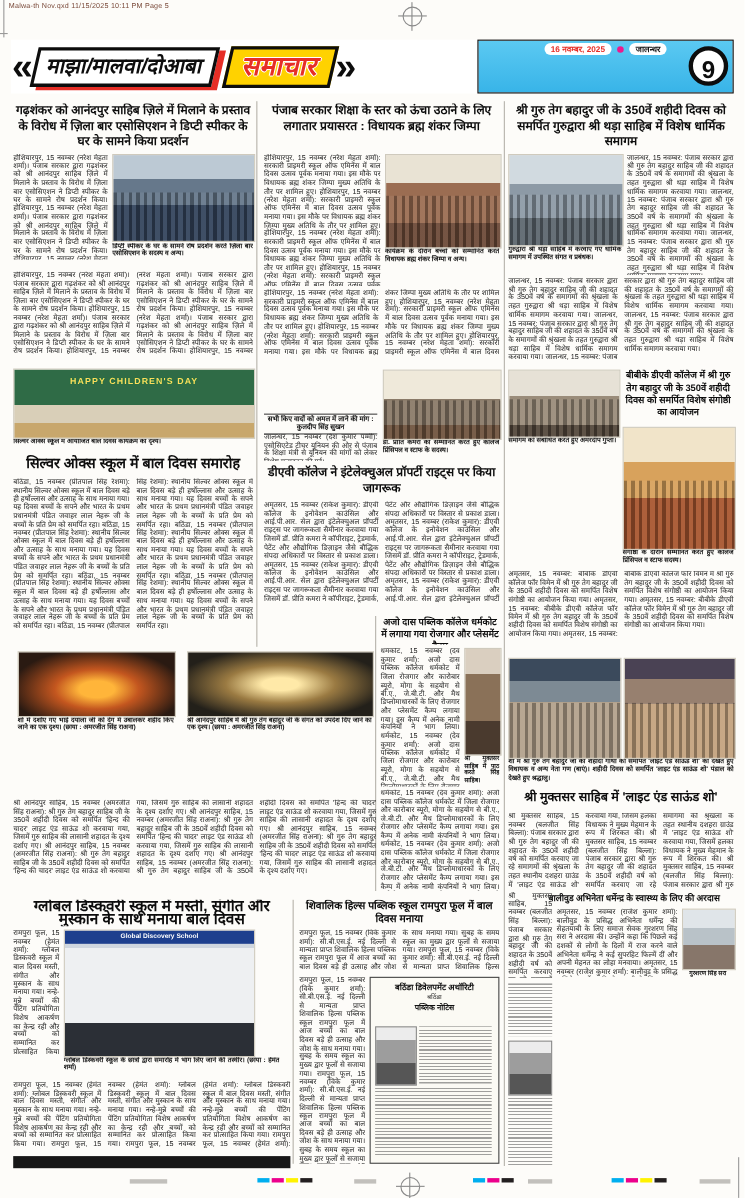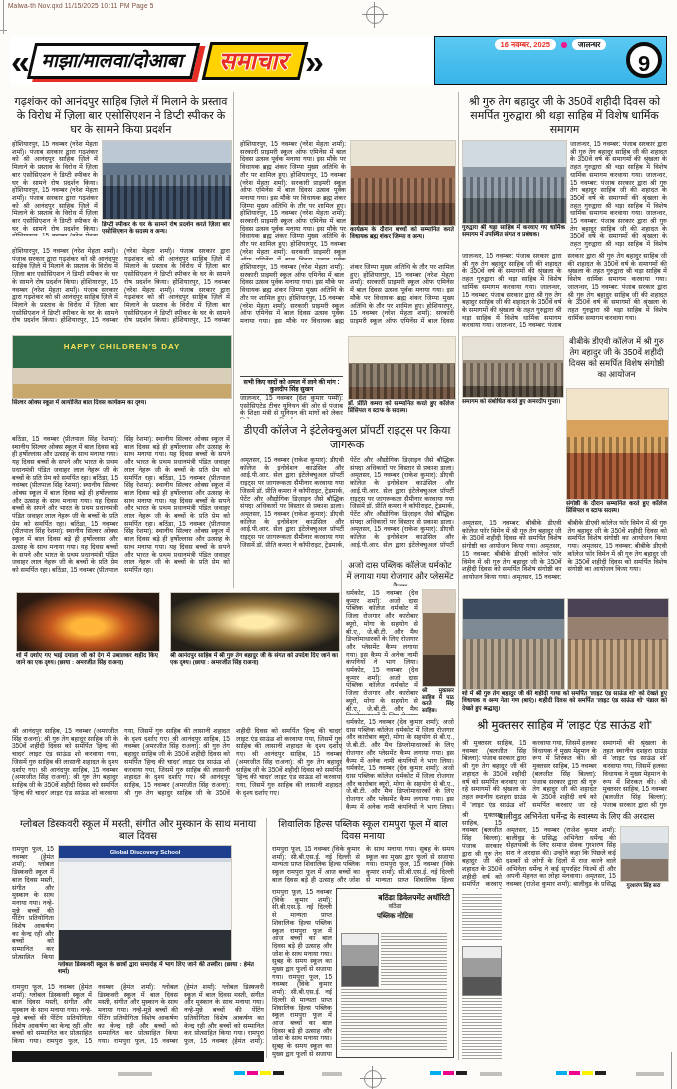--- a/index.html
+++ b/index.html
@@ -2,21 +2,21 @@
 <html><head>
 <meta charset="utf-8">
 <style>
   html,body{margin:0;padding:0;background:#ffffff;}
   .page{position:relative;width:677px;height:1089px;background:#fdfcf9;overflow:hidden;
         font-family:"Liberation Sans","DejaVu Sans",sans-serif;color:#141414;}
   .abs{position:absolute;}
   .txt{font-size:6.5px;line-height:7.7px;text-align:justify;overflow:hidden;color:#222;}
   .cols2{column-count:2;column-gap:6px;}
   .cols3{column-count:3;column-gap:6px;}
-  .hl{font-weight:normal;color:#0d0d0d;text-align:center;overflow:hidden;}
+  .hl{font-weight:bold;color:#0d0d0d;text-align:center;overflow:hidden;}
   .cap{font-size:6px;line-height:7.3px;font-weight:bold;color:#111;text-align:justify;overflow:hidden;}
   .vrule{position:absolute;width:1px;background:#b5b2aa;}
   .ph{position:absolute;overflow:hidden;border:1px solid #cfcabd;}
   .ph-protest{background:linear-gradient(180deg,#bcc9d4 0 28%,#66788b 28% 58%,#33445c 58%);}
   .ph-kids{background:linear-gradient(180deg,#2f6b46 0 52%,#d9cfb8 52% 78%,#c8a76c 78%);}
   .ph-jimpa{background:linear-gradient(180deg,#e9e3d4 0 30%,#9b6d52 30% 74%,#6d4a38 74%);}
   .ph-sangat{background:linear-gradient(180deg,#d1dae0 0 32%,#8d9aa6 32% 70%,#5d676f 70%);}
   .ph-meeting{background:linear-gradient(180deg,#efe9da 0 42%,#8a7a68 42% 80%,#70543f 80%);}
   .ph-podium{background:linear-gradient(180deg,#e6e1d6 0 38%,#9a8c7a 38% 82%,#54483c 82%);}
   .ph-seminar{background:linear-gradient(180deg,#f1e4c9 0 28%,#d8a25c 28% 58%,#a8562f 58%);}
@@ -103,22 +103,24 @@
   <div class="abs hl" style="left:12px;top:94px;width:218px;height:42px;font-size:11px;line-height:14px;">गढ़शंकर को आनंदपुर साहिब ज़िले में मिलाने के प्रस्ताव के विरोध में ज़िला बार एसोसिएशन ने डिप्टी स्पीकर के घर के सामने किया प्रदर्शन</div>
   <div class="abs txt" style="left:12px;top:140px;width:86px;height:96px;">होशियारपुर, 15 नवम्बर (नरेश मेहता शर्मा)। पंजाब सरकार द्वारा गढ़शंकर को श्री आनंदपुर साहिब ज़िले में मिलाने के प्रस्ताव के विरोध में ज़िला बार एसोसिएशन ने डिप्टी स्पीकर के घर के सामने रोष प्रदर्शन किया। होशियारपुर, 15 नवम्बर (नरेश मेहता शर्मा)। पंजाब सरकार द्वारा गढ़शंकर को श्री आनंदपुर साहिब ज़िले में मिलाने के प्रस्ताव के विरोध में ज़िला बार एसोसिएशन ने डिप्टी स्पीकर के घर के सामने रोष प्रदर्शन किया। होशियारपुर, 15 नवम्बर (नरेश मेहता शर्मा)। पंजाब सरकार द्वारा गढ़शंकर को श्री आनंदपुर साहिब ज़िले में मिलाने के प्रस्ताव के विरोध में ज़िला बार एसोसिएशन ने डिप्टी स्पीकर के घर के सामने रोष प्रदर्शन किया।</div>
   <div class="ph ph-protest crowdy" style="left:102px;top:140px;width:128px;height:78px;"></div>
   <div class="abs cap" style="left:102px;top:221px;width:128px;height:22px;">डिप्टी स्पीकर के घर के सामने रोष प्रदर्शन करते ज़िला बार एसोसिएशन के सदस्य व अन्य।</div>
   <div class="abs txt cols2" style="left:12px;top:247px;width:218px;height:84px;">होशियारपुर, 15 नवम्बर (नरेश मेहता शर्मा)। पंजाब सरकार द्वारा गढ़शंकर को श्री आनंदपुर साहिब ज़िले में मिलाने के प्रस्ताव के विरोध में ज़िला बार एसोसिएशन ने डिप्टी स्पीकर के घर के सामने रोष प्रदर्शन किया। होशियारपुर, 15 नवम्बर (नरेश मेहता शर्मा)। पंजाब सरकार द्वारा गढ़शंकर को श्री आनंदपुर साहिब ज़िले में मिलाने के प्रस्ताव के विरोध में ज़िला बार एसोसिएशन ने डिप्टी स्पीकर के घर के सामने रोष प्रदर्शन किया। होशियारपुर, 15 नवम्बर (नरेश मेहता शर्मा)। पंजाब सरकार द्वारा गढ़शंकर को श्री आनंदपुर साहिब ज़िले में मिलाने के प्रस्ताव के विरोध में ज़िला बार एसोसिएशन ने डिप्टी स्पीकर के घर के सामने रोष प्रदर्शन किया। होशियारपुर, 15 नवम्बर (नरेश मेहता शर्मा)। पंजाब सरकार द्वारा गढ़शंकर को श्री आनंदपुर साहिब ज़िले में मिलाने के प्रस्ताव के विरोध में ज़िला बार एसोसिएशन ने डिप्टी स्पीकर के घर के सामने रोष प्रदर्शन किया। होशियारपुर, 15 नवम्बर (नरेश मेहता शर्मा)। पंजाब सरकार द्वारा गढ़शंकर को श्री आनंदपुर साहिब ज़िले में मिलाने के प्रस्ताव के विरोध में ज़िला बार एसोसिएशन ने डिप्टी स्पीकर के घर के सामने रोष प्रदर्शन किया।</div>
 
   <div class="ph ph-kids" style="left:12px;top:335px;width:218px;height:62px;">
     <span class="board-text">HAPPY CHILDREN'S DAY</span>
   </div>
   <div class="abs cap" style="left:12px;top:399px;width:218px;height:11px;">सिल्वर ओक्स स्कूल में आयोजित बाल दिवस कार्यक्रम का दृश्य।</div>
+  <div class="abs hl" style="left:12px;top:412px;width:218px;height:20px;font-size:13px;line-height:18px;">सिल्वर ओक्स स्कूल में बाल दिवस समारोह</div>
   <div class="abs txt cols2" style="left:12px;top:435px;width:218px;height:152px;">बठिंडा, 15 नवम्बर (प्रीतपाल सिंह रेशमा): स्थानीय सिल्वर ओक्स स्कूल में बाल दिवस बड़े ही हर्षोल्लास और उत्साह के साथ मनाया गया। यह दिवस बच्चों के सपने और भारत के प्रथम प्रधानमंत्री पंडित जवाहर लाल नेहरू जी के बच्चों के प्रति प्रेम को समर्पित रहा। बठिंडा, 15 नवम्बर (प्रीतपाल सिंह रेशमा): स्थानीय सिल्वर ओक्स स्कूल में बाल दिवस बड़े ही हर्षोल्लास और उत्साह के साथ मनाया गया। यह दिवस बच्चों के सपने और भारत के प्रथम प्रधानमंत्री पंडित जवाहर लाल नेहरू जी के बच्चों के प्रति प्रेम को समर्पित रहा। बठिंडा, 15 नवम्बर (प्रीतपाल सिंह रेशमा): स्थानीय सिल्वर ओक्स स्कूल में बाल दिवस बड़े ही हर्षोल्लास और उत्साह के साथ मनाया गया। यह दिवस बच्चों के सपने और भारत के प्रथम प्रधानमंत्री पंडित जवाहर लाल नेहरू जी के बच्चों के प्रति प्रेम को समर्पित रहा। बठिंडा, 15 नवम्बर (प्रीतपाल सिंह रेशमा): स्थानीय सिल्वर ओक्स स्कूल में बाल दिवस बड़े ही हर्षोल्लास और उत्साह के साथ मनाया गया। यह दिवस बच्चों के सपने और भारत के प्रथम प्रधानमंत्री पंडित जवाहर लाल नेहरू जी के बच्चों के प्रति प्रेम को समर्पित रहा। बठिंडा, 15 नवम्बर (प्रीतपाल सिंह रेशमा): स्थानीय सिल्वर ओक्स स्कूल में बाल दिवस बड़े ही हर्षोल्लास और उत्साह के साथ मनाया गया। यह दिवस बच्चों के सपने और भारत के प्रथम प्रधानमंत्री पंडित जवाहर लाल नेहरू जी के बच्चों के प्रति प्रेम को समर्पित रहा। बठिंडा, 15 नवम्बर (प्रीतपाल सिंह रेशमा): स्थानीय सिल्वर ओक्स स्कूल में बाल दिवस बड़े ही हर्षोल्लास और उत्साह के साथ मनाया गया। यह दिवस बच्चों के सपने और भारत के प्रथम प्रधानमंत्री पंडित जवाहर लाल नेहरू जी के बच्चों के प्रति प्रेम को समर्पित रहा।</div>
 
+  <div class="abs hl" style="left:240px;top:94px;width:214px;height:42px;font-size:11px;line-height:14px;">पंजाब सरकार शिक्षा के स्तर को ऊंचा उठाने के लिए लगातार प्रयासरत : विधायक ब्रह्म शंकर जिम्पा</div>
   <div class="abs txt" style="left:240px;top:140px;width:106px;height:120px;">होशियारपुर, 15 नवम्बर (नरेश मेहता शर्मा): सरकारी प्राइमरी स्कूल ऑफ एमिनेंस में बाल दिवस उत्सव पूर्वक मनाया गया। इस मौके पर विधायक ब्रह्म शंकर जिम्पा मुख्य अतिथि के तौर पर शामिल हुए। होशियारपुर, 15 नवम्बर (नरेश मेहता शर्मा): सरकारी प्राइमरी स्कूल ऑफ एमिनेंस में बाल दिवस उत्सव पूर्वक मनाया गया। इस मौके पर विधायक ब्रह्म शंकर जिम्पा मुख्य अतिथि के तौर पर शामिल हुए। होशियारपुर, 15 नवम्बर (नरेश मेहता शर्मा): सरकारी प्राइमरी स्कूल ऑफ एमिनेंस में बाल दिवस उत्सव पूर्वक मनाया गया। इस मौके पर विधायक ब्रह्म शंकर जिम्पा मुख्य अतिथि के तौर पर शामिल हुए। होशियारपुर, 15 नवम्बर (नरेश मेहता शर्मा): सरकारी प्राइमरी स्कूल ऑफ एमिनेंस में बाल दिवस उत्सव पूर्वक मनाया गया। इस मौके पर विधायक ब्रह्म शंकर जिम्पा मुख्य अतिथि के तौर पर शामिल हुए।</div>
   <div class="ph ph-jimpa crowdy" style="left:350px;top:140px;width:104px;height:84px;"></div>
   <div class="abs cap" style="left:350px;top:226px;width:104px;height:32px;">कार्यक्रम के दौरान बच्चों को सम्मानित करते विधायक ब्रह्म शंकर जिम्पा व अन्य।</div>
   <div class="abs txt cols2" style="left:240px;top:263px;width:214px;height:68px;">होशियारपुर, 15 नवम्बर (नरेश मेहता शर्मा): सरकारी प्राइमरी स्कूल ऑफ एमिनेंस में बाल दिवस उत्सव पूर्वक मनाया गया। इस मौके पर विधायक ब्रह्म शंकर जिम्पा मुख्य अतिथि के तौर पर शामिल हुए। होशियारपुर, 15 नवम्बर (नरेश मेहता शर्मा): सरकारी प्राइमरी स्कूल ऑफ एमिनेंस में बाल दिवस उत्सव पूर्वक मनाया गया। इस मौके पर विधायक ब्रह्म शंकर जिम्पा मुख्य अतिथि के तौर पर शामिल हुए। होशियारपुर, 15 नवम्बर (नरेश मेहता शर्मा): सरकारी प्राइमरी स्कूल ऑफ एमिनेंस में बाल दिवस उत्सव पूर्वक मनाया गया। इस मौके पर विधायक ब्रह्म शंकर जिम्पा मुख्य अतिथि के तौर पर शामिल हुए। होशियारपुर, 15 नवम्बर (नरेश मेहता शर्मा): सरकारी प्राइमरी स्कूल ऑफ एमिनेंस में बाल दिवस उत्सव पूर्वक मनाया गया। इस मौके पर विधायक ब्रह्म शंकर जिम्पा मुख्य अतिथि के तौर पर शामिल हुए।</div>
 
   <div class="abs subhead" style="left:240px;top:376px;width:103px;height:15px;">सभी किए वादों को अमल में लाने की मांग : कुलदीप सिंह सुखन</div>
   <div class="abs txt" style="left:240px;top:394px;width:103px;height:25px;">जालन्धर, 15 नवम्बर (देश कुमार पम्मी): एसोसिएटेड टीचर यूनियन की ओर से पंजाब के शिक्षा मंत्री से यूनियन की मांगों को लेकर विशेष मुलाकात की गई।</div>
   <div class="ph ph-meeting crowdy" style="left:348px;top:336px;width:106px;height:62px;"></div>
   <div class="abs cap" style="left:348px;top:400px;width:106px;height:19px;">डॉ. प्रीति कमरा को सम्मानित करते हुए कॉलेज प्रिंसिपल व स्टाफ के सदस्य।</div>
 
@@ -130,34 +132,34 @@
   <div class="ph ph-granthi" style="left:422px;top:589px;width:32px;height:96px;"></div>
   <div class="abs cap" style="left:422px;top:687px;width:32px;height:28px;font-size:5.5px;line-height:6.5px;">श्री मुक्तसर साहिब में पाठ करते सिंह साहिब।</div>
   <div class="abs txt" style="left:346px;top:718px;width:108px;height:92px;">धर्मकोट, 15 नवम्बर (देव कुमार शर्मा): अजो दास पब्लिक कॉलेज धर्मकोट में जिला रोजगार और कारोबार ब्यूरो, मोगा के सहयोग से बी.ए., जे.बी.टी. और मैथ डिप्लोमाधारकों के लिए रोजगार और प्लेसमेंट कैम्प लगाया गया। इस कैम्प में अनेक नामी कंपनियों ने भाग लिया। धर्मकोट, 15 नवम्बर (देव कुमार शर्मा): अजो दास पब्लिक कॉलेज धर्मकोट में जिला रोजगार और कारोबार ब्यूरो, मोगा के सहयोग से बी.ए., जे.बी.टी. और मैथ डिप्लोमाधारकों के लिए रोजगार और प्लेसमेंट कैम्प लगाया गया। इस कैम्प में अनेक नामी कंपनियों ने भाग लिया। धर्मकोट, 15 नवम्बर (देव कुमार शर्मा): अजो दास पब्लिक कॉलेज धर्मकोट में जिला रोजगार और कारोबार ब्यूरो, मोगा के सहयोग से बी.ए., जे.बी.टी. और मैथ डिप्लोमाधारकों के लिए रोजगार और प्लेसमेंट कैम्प लगाया गया। इस कैम्प में अनेक नामी कंपनियों ने भाग लिया।</div>
 
   <div class="ph ph-light1" style="left:16px;top:592px;width:142px;height:58px;"></div>
   <div class="abs cap" style="left:16px;top:652px;width:142px;height:25px;">शो में दर्शाए गए भाई दयाला जी को देग में उबालकर शहीद किए जाने का एक दृश्य। (छाया : अमरजीत सिंह राअना)</div>
   <div class="ph ph-light2" style="left:170px;top:592px;width:168px;height:58px;"></div>
   <div class="abs cap" style="left:170px;top:652px;width:168px;height:25px;">श्री आनंदपुर साहिब में श्री गुरु तेग बहादुर जी के संगत को उपदेश दिए जाने का एक दृश्य। (छाया : अमरजीत सिंह राअना)</div>
   <div class="abs txt cols3" style="left:12px;top:727px;width:330px;height:86px;">श्री आनंदपुर साहिब, 15 नवम्बर (अमरजीत सिंह राअना): श्री गुरु तेग बहादुर साहिब जी के 350वें शहीदी दिवस को समर्पित 'हिन्द की चादर' लाइट एंड साऊंड शो करवाया गया, जिसमें गुरु साहिब की लासानी शहादत के दृश्य दर्शाए गए। श्री आनंदपुर साहिब, 15 नवम्बर (अमरजीत सिंह राअना): श्री गुरु तेग बहादुर साहिब जी के 350वें शहीदी दिवस को समर्पित 'हिन्द की चादर' लाइट एंड साऊंड शो करवाया गया, जिसमें गुरु साहिब की लासानी शहादत के दृश्य दर्शाए गए। श्री आनंदपुर साहिब, 15 नवम्बर (अमरजीत सिंह राअना): श्री गुरु तेग बहादुर साहिब जी के 350वें शहीदी दिवस को समर्पित 'हिन्द की चादर' लाइट एंड साऊंड शो करवाया गया, जिसमें गुरु साहिब की लासानी शहादत के दृश्य दर्शाए गए। श्री आनंदपुर साहिब, 15 नवम्बर (अमरजीत सिंह राअना): श्री गुरु तेग बहादुर साहिब जी के 350वें शहीदी दिवस को समर्पित 'हिन्द की चादर' लाइट एंड साऊंड शो करवाया गया, जिसमें गुरु साहिब की लासानी शहादत के दृश्य दर्शाए गए। श्री आनंदपुर साहिब, 15 नवम्बर (अमरजीत सिंह राअना): श्री गुरु तेग बहादुर साहिब जी के 350वें शहीदी दिवस को समर्पित 'हिन्द की चादर' लाइट एंड साऊंड शो करवाया गया, जिसमें गुरु साहिब की लासानी शहादत के दृश्य दर्शाए गए।</div>
 
-  <div class="abs hl" style="left:12px;top:818px;width:252px;height:24px;font-size:10px;line-height:11.5px;">ग्लोबल डिस्कवरी स्कूल में मस्ती, संगीत और मुस्कान के साथ मनाया बाल दिवस</div>
+  <div class="abs hl" style="left:12px;top:818px;width:252px;height:24px;font-size:14px;line-height:11.5px;">ग्लोबल डिस्कवरी स्कूल में मस्ती, संगीत और मुस्कान के साथ मनाया बाल दिवस</div>
   <div class="abs txt" style="left:12px;top:845px;width:42px;height:114px;">रामपुरा फूल, 15 नवम्बर (हेमंत शर्मा): ग्लोबल डिस्कवरी स्कूल में बाल दिवस मस्ती, संगीत और मुस्कान के साथ मनाया गया। नन्हे-मुन्ने बच्चों की पेंटिंग प्रतियोगिता विशेष आकर्षण का केन्द्र रही और बच्चों को सम्मानित कर प्रोत्साहित किया गया। रामपुरा फूल, 15 नवम्बर (हेमंत शर्मा): ग्लोबल डिस्कवरी स्कूल में बाल दिवस मस्ती, संगीत और मुस्कान के साथ मनाया गया। नन्हे-मुन्ने बच्चों की पेंटिंग प्रतियोगिता विशेष आकर्षण का केन्द्र रही और बच्चों को सम्मानित कर प्रोत्साहित किया गया।</div>
   <div class="ph ph-students" style="left:58px;top:845px;width:172px;height:114px;">
     <span class="banner">Global Discovery School</span>
   </div>
   <div class="abs cap" style="left:58px;top:961px;width:196px;height:20px;">ग्लोबल डिस्कवरी स्कूल के छात्रों द्वारा समारोह में भाग लिए जाने की तस्वीर। (छाया : हेमंत शर्मा)</div>
   <div class="abs txt cols3" style="left:12px;top:983px;width:252px;height:64px;">रामपुरा फूल, 15 नवम्बर (हेमंत शर्मा): ग्लोबल डिस्कवरी स्कूल में बाल दिवस मस्ती, संगीत और मुस्कान के साथ मनाया गया। नन्हे-मुन्ने बच्चों की पेंटिंग प्रतियोगिता विशेष आकर्षण का केन्द्र रही और बच्चों को सम्मानित कर प्रोत्साहित किया गया। रामपुरा फूल, 15 नवम्बर (हेमंत शर्मा): ग्लोबल डिस्कवरी स्कूल में बाल दिवस मस्ती, संगीत और मुस्कान के साथ मनाया गया। नन्हे-मुन्ने बच्चों की पेंटिंग प्रतियोगिता विशेष आकर्षण का केन्द्र रही और बच्चों को सम्मानित कर प्रोत्साहित किया गया। रामपुरा फूल, 15 नवम्बर (हेमंत शर्मा): ग्लोबल डिस्कवरी स्कूल में बाल दिवस मस्ती, संगीत और मुस्कान के साथ मनाया गया। नन्हे-मुन्ने बच्चों की पेंटिंग प्रतियोगिता विशेष आकर्षण का केन्द्र रही और बच्चों को सम्मानित कर प्रोत्साहित किया गया। रामपुरा फूल, 15 नवम्बर (हेमंत शर्मा): ग्लोबल डिस्कवरी स्कूल में बाल दिवस मस्ती, संगीत और मुस्कान के साथ मनाया गया। नन्हे-मुन्ने बच्चों की पेंटिंग प्रतियोगिता विशेष आकर्षण का केन्द्र रही और बच्चों को सम्मानित कर प्रोत्साहित किया गया।</div>
   <div class="blackbar" style="left:12px;top:1051px;width:252px;height:11px;"></div>
 
   <div class="abs hl" style="left:272px;top:818px;width:182px;height:24px;font-size:9.5px;line-height:11.5px;">शिवालिक हिल्स पब्लिक स्कूल रामपुरा फूल में बाल दिवस मनाया</div>
   <div class="abs txt cols2" style="left:272px;top:845px;width:182px;height:40px;">रामपुरा फूल, 15 नवम्बर (विके कुमार शर्मा): सी.बी.एस.ई. नई दिल्ली से मान्यता प्राप्त शिवालिक हिल्स पब्लिक स्कूल रामपुरा फूल में आज बच्चों का बाल दिवस बड़े ही उत्साह और जोश के साथ मनाया गया। सुबह के समय स्कूल का मुख्य द्वार फूलों से सजाया गया। रामपुरा फूल, 15 नवम्बर (विके कुमार शर्मा): सी.बी.एस.ई. नई दिल्ली से मान्यता प्राप्त शिवालिक हिल्स पब्लिक स्कूल रामपुरा फूल में आज बच्चों का बाल दिवस बड़े ही उत्साह और जोश के साथ मनाया गया। सुबह के समय स्कूल का मुख्य द्वार फूलों से सजाया गया।</div>
   <div class="abs txt" style="left:272px;top:888px;width:60px;height:170px;">रामपुरा फूल, 15 नवम्बर (विके कुमार शर्मा): सी.बी.एस.ई. नई दिल्ली से मान्यता प्राप्त शिवालिक हिल्स पब्लिक स्कूल रामपुरा फूल में आज बच्चों का बाल दिवस बड़े ही उत्साह और जोश के साथ मनाया गया। सुबह के समय स्कूल का मुख्य द्वार फूलों से सजाया गया। रामपुरा फूल, 15 नवम्बर (विके कुमार शर्मा): सी.बी.एस.ई. नई दिल्ली से मान्यता प्राप्त शिवालिक हिल्स पब्लिक स्कूल रामपुरा फूल में आज बच्चों का बाल दिवस बड़े ही उत्साह और जोश के साथ मनाया गया। सुबह के समय स्कूल का मुख्य द्वार फूलों से सजाया गया। रामपुरा फूल, 15 नवम्बर (विके कुमार शर्मा): सी.बी.एस.ई. नई दिल्ली से मान्यता प्राप्त शिवालिक हिल्स पब्लिक स्कूल रामपुरा फूल में आज बच्चों का बाल दिवस बड़े ही उत्साह और जोश के साथ मनाया गया। सुबह के समय स्कूल का मुख्य द्वार फूलों से सजाया गया। रामपुरा फूल, 15 नवम्बर (विके कुमार शर्मा): सी.बी.एस.ई. नई दिल्ली से मान्यता प्राप्त शिवालिक हिल्स पब्लिक स्कूल रामपुरा फूल में आज बच्चों का बाल दिवस बड़े ही उत्साह और जोश के साथ मनाया गया। सुबह के समय स्कूल का मुख्य द्वार फूलों से सजाया गया।</div>
   <div class="noticebox" style="left:336px;top:888px;width:118px;height:170px;">
-    <div class="notice-title" style="font-size:7.5px;text-align:right;">बठिंडा डिवेलपमेंट अथॉरिटी</div>
+    <div class="notice-title" style="font-size:7.5px;">बठिंडा डिवेलपमेंट अथॉरिटी</div>
     <div class="notice-sub">बठिंडा</div>
     <div class="notice-title" style="font-size:7px;margin-top:1px;">पब्लिक नोटिस</div>
     <div class="ph ph-bw" style="left:4px;top:44px;width:36px;height:52px;"></div>
     <div class="stripes abs" style="left:44px;top:44px;width:66px;height:52px;"></div>
     <div class="stripes abs" style="left:4px;top:100px;width:106px;height:62px;"></div>
   </div>
 
   <div class="abs hl" style="left:462px;top:94px;width:205px;height:42px;font-size:11px;line-height:14px;">श्री गुरु तेग बहादुर जी के 350वें शहीदी दिवस को समर्पित गुरुद्वारा श्री थड़ा साहिब में विशेष धार्मिक समागम</div>
   <div class="ph ph-sangat crowdy" style="left:462px;top:140px;width:103px;height:82px;"></div>
   <div class="abs cap" style="left:462px;top:224px;width:103px;height:26px;">गुरुद्वारा श्री थड़ा साहिब में करवाए गए धार्मिक समागम में उपस्थित संगत व प्रबंधक।</div>

